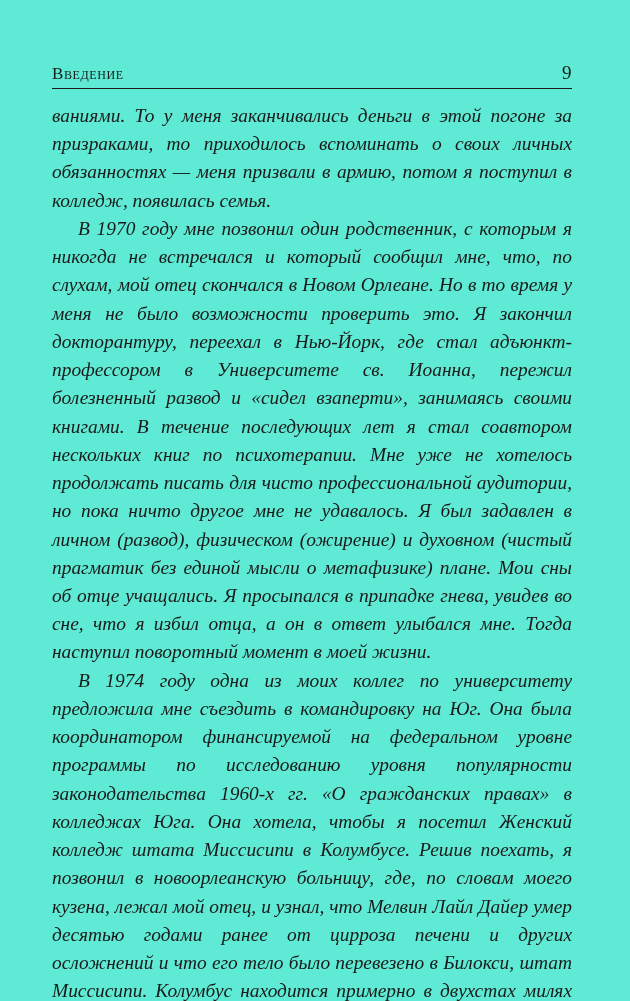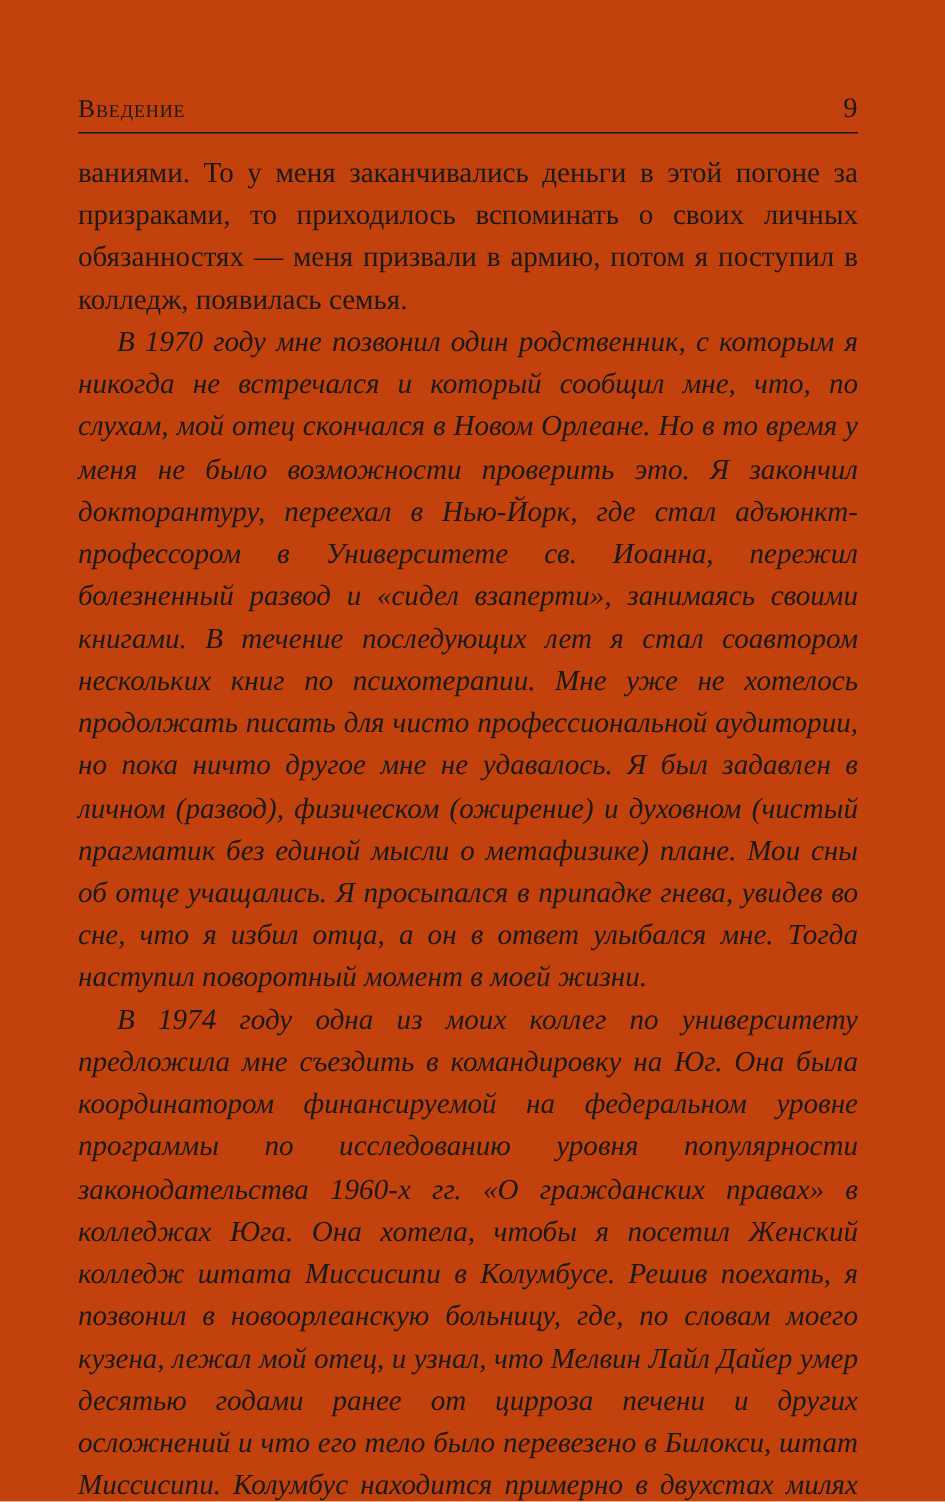--- a/index.html
+++ b/index.html
@@ -13,21 +13,21 @@
     overflow: hidden;
     font-family: "Liberation Serif", "DejaVu Serif", serif;
     color: #1a1a1a;
   }
   .page {
     position: relative;
     width: 630px;
     height: 1001px;
     box-sizing: border-box;
     padding: 62px 58px 57px 52px;
-    background: #c2410c;
+    background: #5eead4;
   }
   .running-head {
     display: flex;
     align-items: baseline;
     justify-content: space-between;
     font-size: 16.5px;
     letter-spacing: 0.4px;
   }
   .running-head .chapter {
     font-variant: small-caps;
@@ -48,20 +48,21 @@
     text-align: justify;
     text-justify: inter-word;
     hyphens: manual;
   }
   .body-text p {
     margin: 0;
     text-indent: 26px;
   }
   .body-text p.noindent {
     text-indent: 0;
+    font-style: italic;
   }
   .body-text p + p {
     margin-top: 0;
     font-style: italic;
   }
 </style>
 </head>
 <body>
 
 <div class="page">

